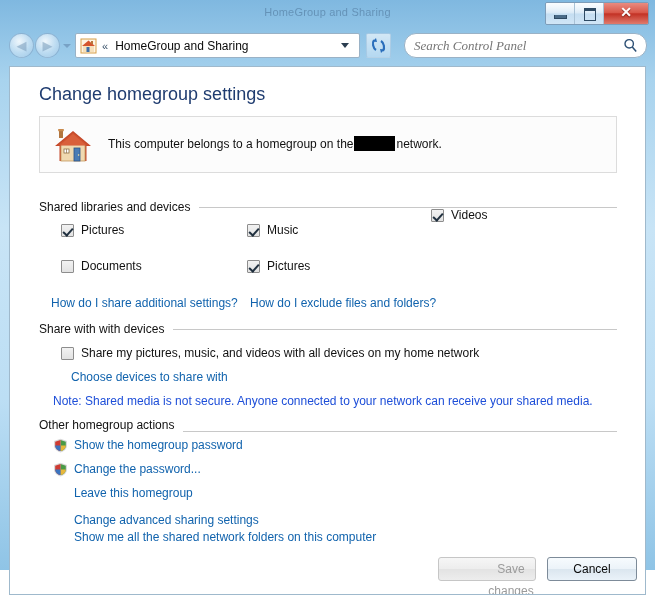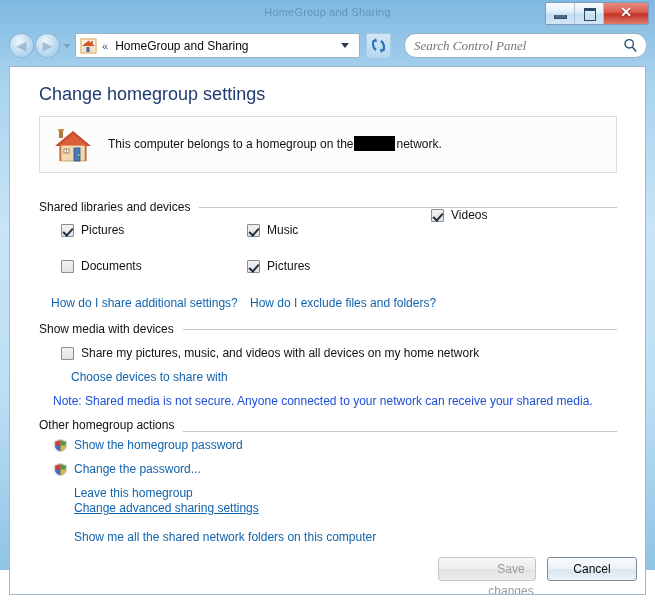--- a/index.html
+++ b/index.html
@@ -505,21 +505,21 @@
     </div>
     <div class="cb-item" style="left:237px; top:192px;">
       <span class="checkbox checked"></span>
       <span class="cb-label">Pictures</span>
     </div>
 
     <span class="link abs" style="left:41px; top:229px;">How do I share additional settings?</span>
     <span class="link abs" style="left:240px; top:229px;">How do I exclude files and folders?</span>
 
     <div class="section-header" style="top:255px;">
-      <span class="sh-label">Show media with devices</span>
+      <span class="sh-label">Share with with devices</span>
       <span class="sh-rule"></span>
     </div>
 
     <div class="cb-item" style="left:43px; top:279px;margin-left:8px;">
       <span class="checkbox"></span>
       <span class="cb-label">Share my pictures, music, and videos with all devices on my home network</span>
     </div>
 
     <span class="link abs" style="left:61px; top:303px;">Choose devices to share with</span>
 
@@ -546,21 +546,21 @@
         <path d="M7.5 0.8 L14 3 V7.5 C14 11 10.8 13.6 7.5 14.4 C4.2 13.6 1 11 1 7.5 V3 Z" fill="#d8d8d8"></path>
         <path d="M7.5 2 L12.8 3.8 V7.4 C12.8 10.2 10.4 12.4 7.5 13.1 V2 Z" fill="#4a9a46"></path>
         <path d="M7.5 2 L2.2 3.8 V7.4 C2.2 10.2 4.6 12.4 7.5 13.1 V2 Z" fill="#cf3b32"></path>
         <path d="M7.5 7.6 L12.8 7.6 V7.4 C12.8 10.2 10.4 12.4 7.5 13.1 Z" fill="#e8b73b"></path>
         <path d="M7.5 7.6 L2.2 7.6 V7.4 C2.2 10.2 4.6 12.4 7.5 13.1 Z" fill="#3a74c0"></path>
       </svg>
     </span>
     <span class="link abs" style="left:64px; top:395px;">Change the password...</span>
 
     <span class="link abs" style="left:64px; top:419px;">Leave this homegroup</span>
-    <span class="link abs" style="left:64px; top:434px;text-decoration:underline;">Change advanced sharing settings</span>
+    <span class="link abs" style="left:64px; top:446px;">Change advanced sharing settings</span>
     <span class="link abs" style="left:64px; top:463px;">Show me all the shared network folders on this computer</span>
 
     <div id="button-bar">
       <div class="dlg-button" id="save-changes-button">Save changes</div>
       <div class="dlg-button" id="cancel-button">Cancel</div>
     </div>
 
   </div>
 </div>
 

